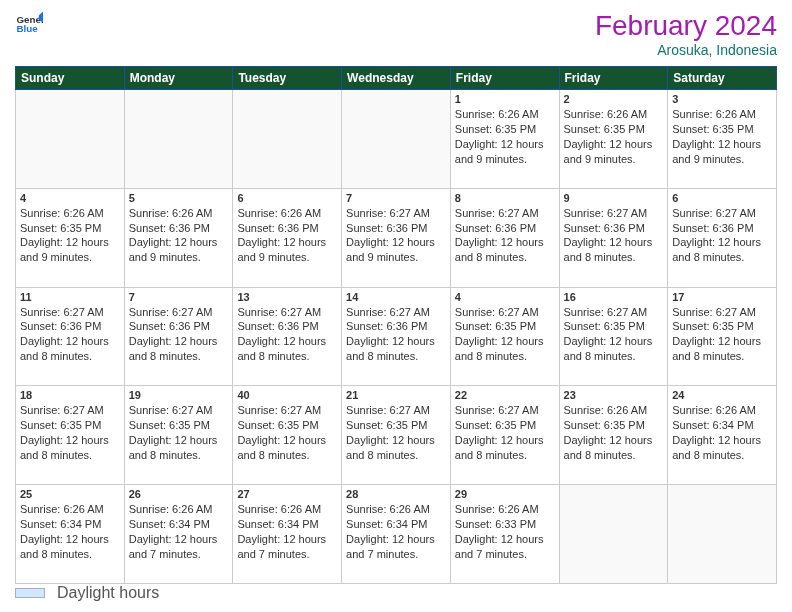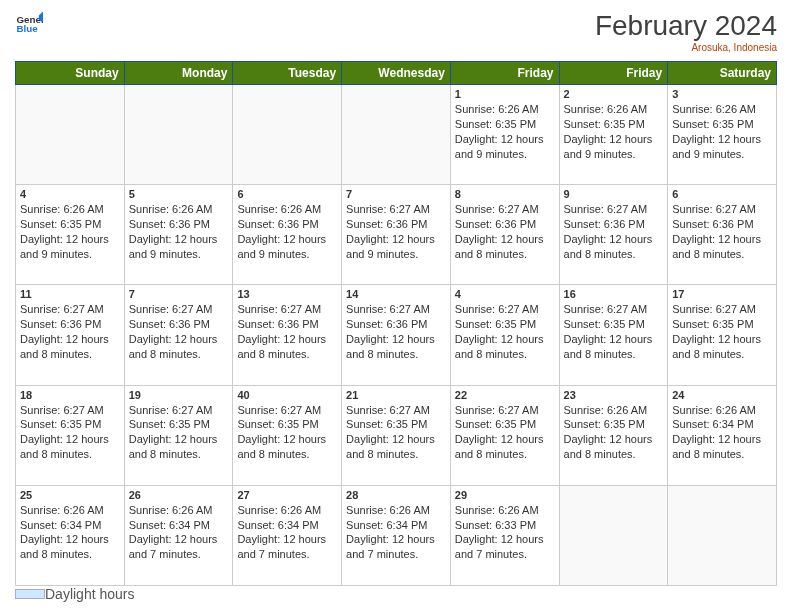--- a/index.html
+++ b/index.html
@@ -31,40 +31,40 @@
     .logo-icon {
       width: 28px;
       height: 28px;
     }
     .title-block {
       text-align: right;
     }
     .month-title {
       font-size: 28px;
       font-weight: normal;
-      color: #404040;
+      color: #a21caf;
     }
     .subtitle {
-      font-size: 10px;
-      color: #c2410c;
+      font-size: 14px;
+      color: #0f766e;
     }
     .calendar {
       flex: 1;
       border: 1px solid #ccc;
       border-collapse: collapse;
       width: 100%;
       table-layout: fixed;
     }
     .calendar th {
-      background-color: #4d7c0f;
+      background-color: #14532d;
       color: #fff;
       font-size: 12px;
       font-weight: bold;
       padding: 4px 5px;
-      text-align: right;
+      text-align: left;
       border: 1px solid #1a4f9e;
     }
     .calendar td {
       vertical-align: top;
       border: 1px solid #ccc;
       padding: 3px 4px;
       font-size: 9.5px;
       color: #333;
       height: 82px;
     }
@@ -78,22 +78,22 @@
       margin-bottom: 2px;
     }
     .day-info {
       font-size: 11px;
       line-height: 1.35;
       color: #333;
     }
     .footer {
       display: flex;
       align-items: center;
-      gap: 0;
-      font-size: 14px;
+      gap: 12px;
+      font-size: 16px;
       color: #555;
     }
     .footer-swatch {
       width: 30px;
       height: 10px;
       background: #d0e8ff;
       border: 1px solid #aac;
       display: inline-block;
     }
   </style>

